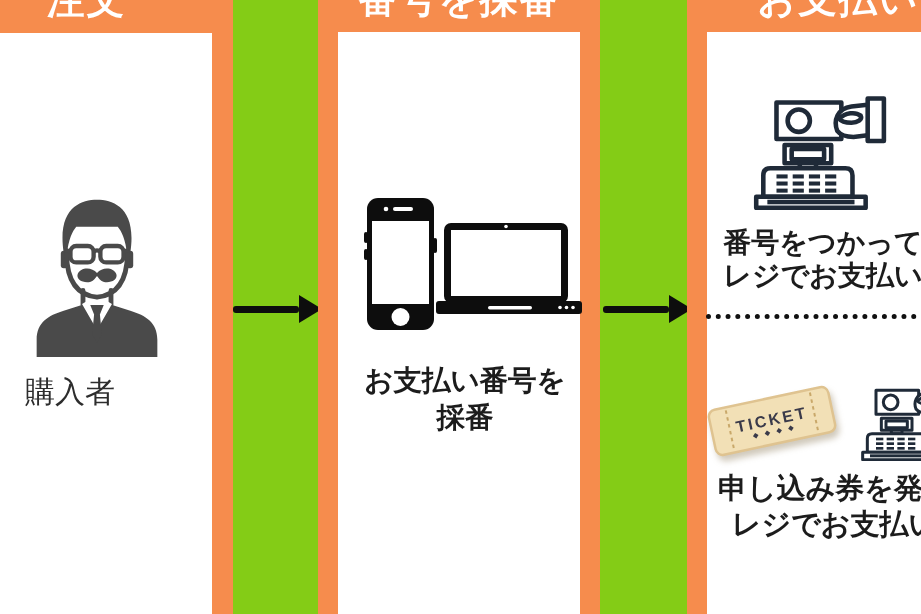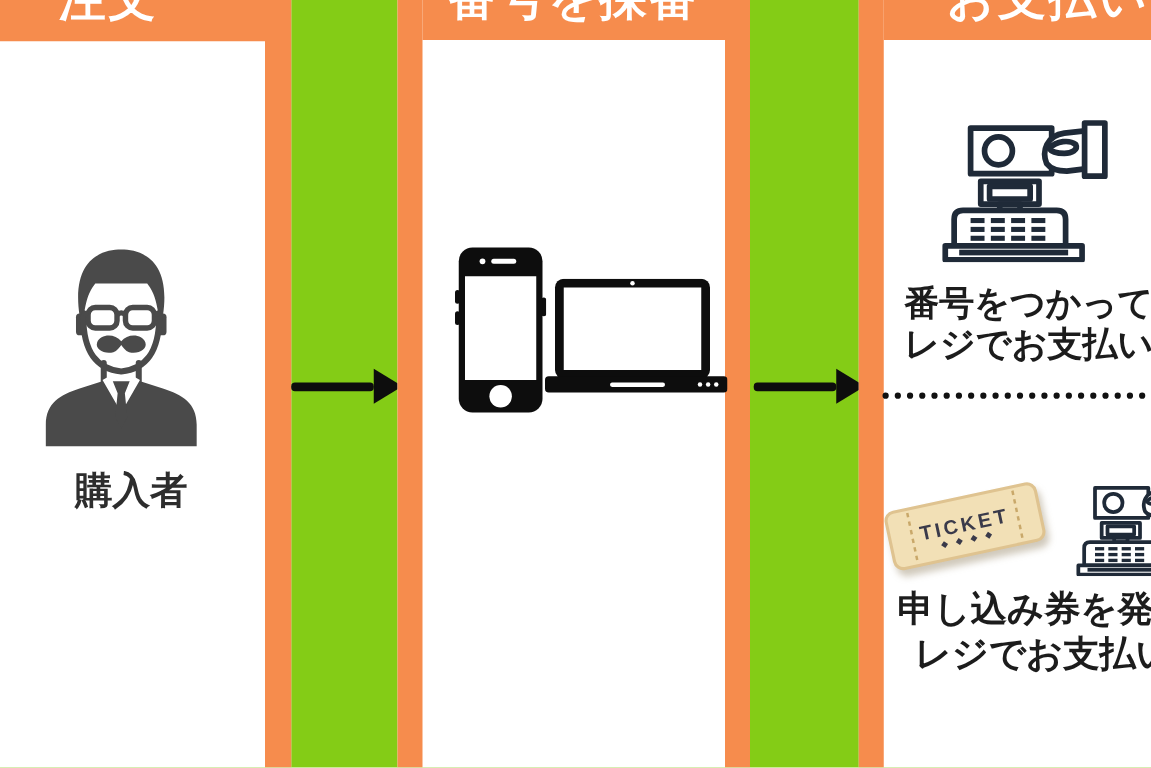--- a/index.html
+++ b/index.html
@@ -13,22 +13,22 @@
   .col3{left:687px;width:303px;}
   .col-header{height:52px;background:#F68C4D;display:flex;align-items:center;justify-content:center;overflow:visible;}
   .col-title{color:#fff;font-weight:bold;font-size:38px;line-height:1;margin-top:-14px;letter-spacing:2px;white-space:nowrap;}
 
   
   .arrow-shaft{position:absolute;height:7px;background:#0D0D0D;border-radius:3px;}
   .arrow-head{position:absolute;width:0;height:0;border-top:14px solid transparent;border-bottom:14px solid transparent;border-left:23px solid #0D0D0D;}
 
   
   .person{position:absolute;left:27px;top:192px;width:140px;height:166px;}
-  .cap-buyer{position:absolute;left:25px;top:372px;width:160px;text-align:center;
-             font-size:30px;font-weight:700;color:#2d2d2d;}
+  .cap-buyer{position:absolute;left:25px;top:372px;width:160px;text-align:left;
+             font-size:30px;font-weight:400;color:#2d2d2d;}
 
   
   .phone{position:absolute;left:364px;top:196px;width:73px;height:136px;}
   .laptop{position:absolute;left:436px;top:223px;width:146px;height:94px;}
   .cap-number{position:absolute;left:340px;top:362px;width:250px;text-align:center;
               font-size:28.5px;line-height:37px;font-weight:600;}
 
   
   .reg-big{position:absolute;left:740px;top:76px;width:152px;height:134px;}
   .cap-pay-top{position:absolute;left:707px;top:226px;width:232px;text-align:center;
@@ -138,20 +138,24 @@
     <rect x="8" y="0" width="124" height="80" rx="7" fill="#0D0D0D"></rect>
     <rect x="15" y="7" width="110" height="66" fill="#fff"></rect>
     <circle cx="70" cy="3.5" r="1.8" fill="#fff"></circle>
     <rect x="0" y="78" width="146" height="13" rx="3" fill="#0D0D0D"></rect>
     <rect x="52" y="83" width="44" height="3.5" rx="1.7" fill="#fff"></rect>
     <circle cx="124" cy="84.5" r="1.8" fill="#fff"></circle>
     <circle cx="130.5" cy="84.5" r="1.8" fill="#fff"></circle>
     <circle cx="137" cy="84.5" r="1.8" fill="#fff"></circle>
   </svg>
 
+  <div class="cap-number">
+    <div>お支払い番号を</div>
+    <div>採番</div>
+  </div>
 
   <div class="arrow-shaft" style="left:603px;top:306px;width:66px;"></div>
   <div class="arrow-head" style="left:669px;top:295px;"></div>
 
   <div class="col col3">
     <div class="col-header">
       <span class="col-title">お支払い</span>
     </div>
   </div>
 

